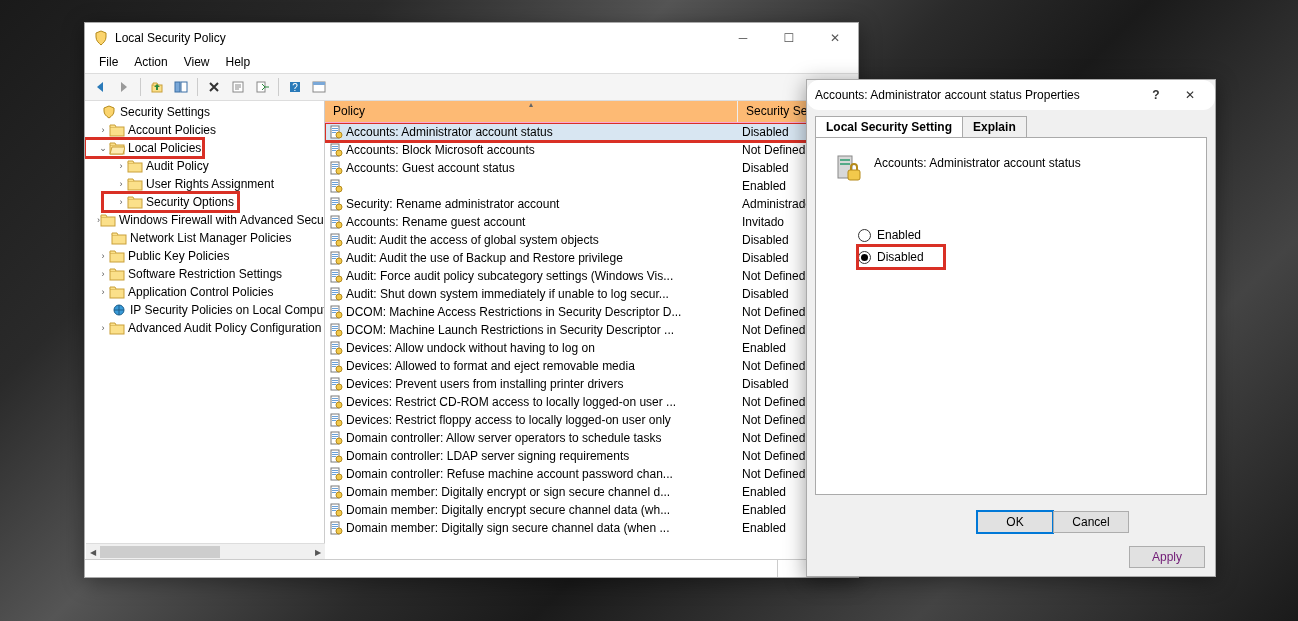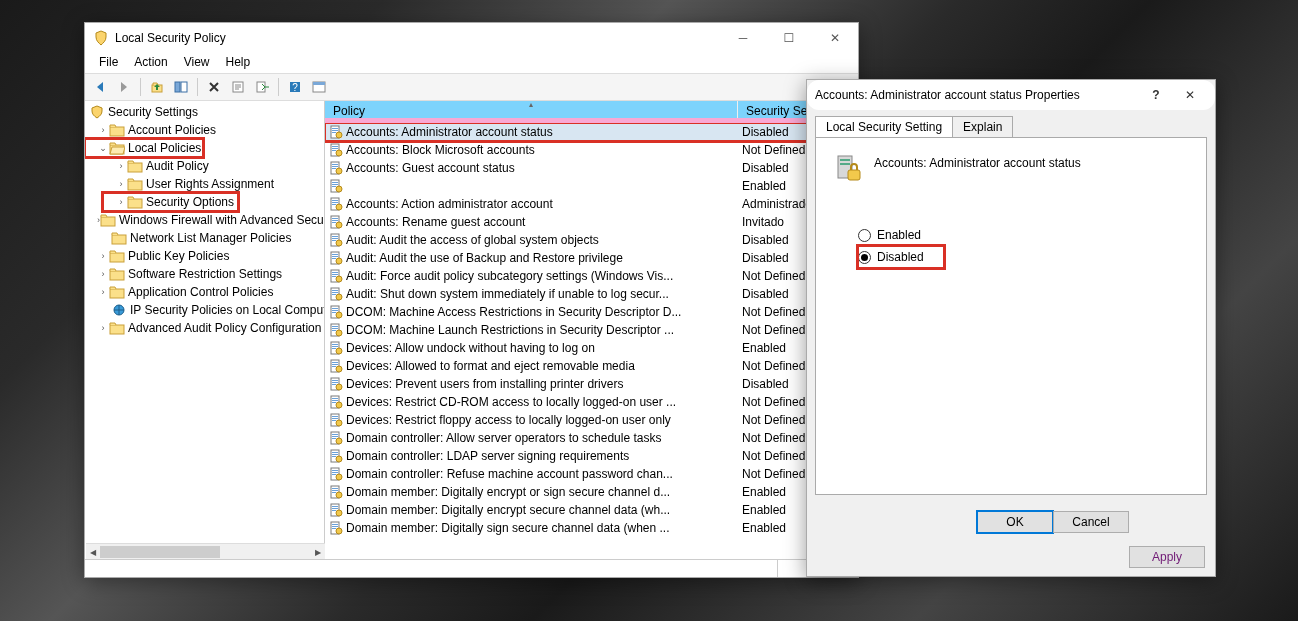--- a/index.html
+++ b/index.html
@@ -61,37 +61,37 @@
   .content {
     flex: 1; display: flex; overflow: hidden;
   }
   .tree-pane {
     width: 240px; border-right: 1px solid #ccc;
     overflow-x: auto; overflow-y:hidden; background:#fff;
     white-space: nowrap;
   }
   .tree-row {
     display:flex; align-items:center;
-    height:18px; padding-left:4px;
+    height:18px; padding-left:16px;
   }
   .expander {
     width:12px; display:inline-block; text-align:center; color:#555; font-size:9px;
   }
   .folder-icon {
     width:16px; height:14px; margin-right:3px;
     display:inline-block;
     position:relative;
   }
   .folder-icon svg { width:16px; height:14px; }
   .redbox { outline: 3px solid #d93025; outline-offset:-1px; }
   .list-pane {
     flex:1; display:flex; flex-direction:column; overflow:hidden;
   }
   .list-header {
-    display:flex; height:22px; border-bottom:5px solid #f9a8d4; background:#7dd3fc;
+    display:flex; height:22px; border-bottom:1px solid #f9a8d4; background:#fdba74;
   }
   .list-header .col {
     padding:3px 8px; border-right:1px solid #eee;
   }
   .col-policy { flex:1; position:relative; }
   .col-setting { width:120px; }
   .sort-arrow { position:absolute; left:50%; top:-1px; transform:translateX(-50%); font-size:8px; color:#666; }
   .list-body { flex:1; overflow:hidden; }
   .list-row {
     display:flex; height:18px; align-items:center;
@@ -111,21 +111,21 @@
   .dialog-titlebar {
     display:flex; align-items:center; height:30px; padding:0 8px; background:#fff;border-radius:12px;
   }
   .dialog-titlebar .title { flex:1; font-size:12px; }
   .dlg-btn { width:34px; height:30px; display:flex; align-items:center; justify-content:center; color:#333; }
   .tab-strip {
     display:flex; padding:6px 8px 0 8px;
   }
   .tab {
     padding:3px 10px; border:1px solid #aaa; border-bottom:none;
-    background:#f0f0f0; margin-right:-1px; position:relative;
+    background:#f0f0f0; margin-right:-1px; position:relative;font-weight:bold;
   }
   .tab.active { background:#fff; z-index:2; }
   .tab-panel {
     flex:1; margin:0 8px 8px 8px; border:1px solid #aaa; background:#fff;
     padding:14px 16px; position:relative;
   }
   .prop-icon {
     display:inline-block; vertical-align:top; width:32px; height:32px;
   }
   .radio-group { margin-top:40px; margin-left:26px; }
@@ -403,21 +403,21 @@
           </div>
           <div class="list-row">
             <div class="policy-cell">
               <span class="policy-icon"><svg viewBox="0 0 14 14">
                   <rect x="2" y="1" width="8" height="12" fill="#fff" stroke="#7a7a7a"></rect>
                   <rect x="3" y="3" width="6" height="1" fill="#6aa0d8"></rect>
                   <rect x="3" y="5" width="6" height="1" fill="#6aa0d8"></rect>
                   <rect x="3" y="7" width="4" height="1" fill="#6aa0d8"></rect>
                   <circle cx="10" cy="10" r="3" fill="#f2c94c" stroke="#b58a1a"></circle>
                 </svg></span>
-              <span>Accounts: Action administrator account</span>
+              <span>Security: Rename administrator account</span>
             </div>
             <div class="setting-cell">Administrador</div>
           </div>
           <div class="list-row">
             <div class="policy-cell">
               <span class="policy-icon"><svg viewBox="0 0 14 14">
                   <rect x="2" y="1" width="8" height="12" fill="#fff" stroke="#7a7a7a"></rect>
                   <rect x="3" y="3" width="6" height="1" fill="#6aa0d8"></rect>
                   <rect x="3" y="5" width="6" height="1" fill="#6aa0d8"></rect>
                   <rect x="3" y="7" width="4" height="1" fill="#6aa0d8"></rect>

